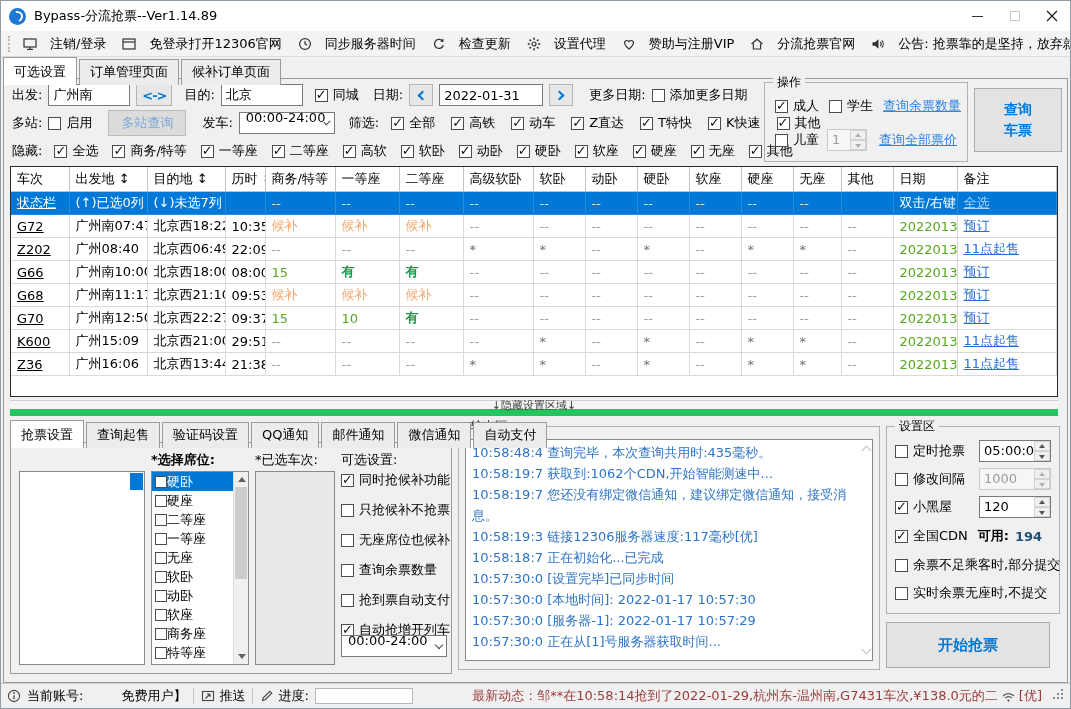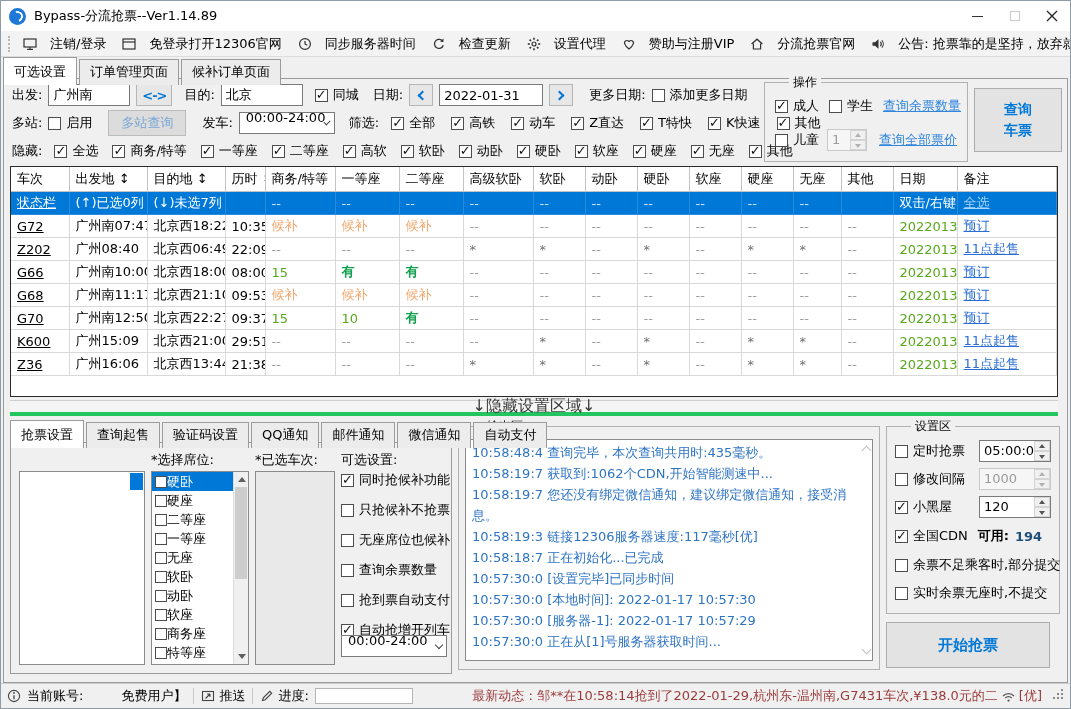--- a/index.html
+++ b/index.html
@@ -35,21 +35,21 @@
   .chl{width:7px;height:7px;border-left:2px solid #0078d7;border-bottom:2px solid #0078d7;transform:rotate(45deg);margin-left:3px;}
   .chr{width:7px;height:7px;border-left:2px solid #0078d7;border-bottom:2px solid #0078d7;transform:rotate(225deg);margin-right:3px;}
   .swapbtn{width:36px;height:22px;background:#e7e7e7;border:1px solid #b5b5b5;color:#0078d7;font-weight:bold;
     display:flex;align-items:center;justify-content:center;letter-spacing:-1px;}
   .btn-gray{background:#dcdcdc;border:1px solid #bcbcbc;color:#7aa7d6;padding:3px 12px;}
   .cb-wrap{display:inline-flex;align-items:center;gap:5px;white-space:nowrap;}
   .cb{display:inline-block;width:13px;height:13px;border:1px solid #4d4d4d;background:#fff;position:relative;flex:none;}
   .cb.checked::after{content:"✓";position:absolute;left:0px;top:-3px;font-size:13px;font-weight:bold;color:#101010;}
   .link{color:#3186dc;text-decoration:underline;}
   .gbox{position:absolute;border:1px solid #b1b1b1;}
-  .gbox>.legend{position:absolute;top:-9px;left:24px;background:#f0f0f0;padding:0 4px;font-size:12px;}
+  .gbox>.legend{position:absolute;top:-9px;left:8px;background:#f0f0f0;padding:0 4px;font-size:12px;}
   .bigbtn{position:absolute;background:#e3e3e3;border:1px solid #adadad;color:#0078d7;font-weight:bold;
     display:flex;flex-direction:column;align-items:center;justify-content:center;gap:3px;font-size:14px;}
   .spin{display:flex;border:1px solid #7a7a7a;background:#fff;width:72px;height:22px;}
   .spin-val{flex:1;padding:2px 0 0 4px;overflow:hidden;}
   .spin-btns{width:16px;display:flex;flex-direction:column;}
   .sp{flex:1;position:relative;background:#f0f0f0;border:1px solid #d4d4d4;}
   .sp.up::after{content:"";position:absolute;left:4px;top:2px;border-left:3px solid transparent;border-right:3px solid transparent;border-bottom:4px solid #555;}
   .sp.dn::after{content:"";position:absolute;left:4px;top:3px;border-left:3px solid transparent;border-right:3px solid transparent;border-top:4px solid #555;}
   .spin.disabled{background:#f6f6f6;border-color:#c9c9c9;}
   .spin.disabled .spin-val{color:#9b9b9b;}
@@ -67,22 +67,22 @@
   .sr-dim{color:#cfe6fa;}
   .sr-link{color:#a9d6ff;text-decoration:underline;}
   .train-no{text-decoration:underline;}
   .tlink{color:#2b6fd6;text-decoration:underline;}
   .v-dim{color:#9f9f9f;}
   .v-star{color:#6f6f6f;}
   .v-wait{color:#f2a56b;}
   .v-you{color:#12a04e;font-weight:bold;}
   .v-num{color:#58a81c;}
   
-  .divider{position:absolute;top:321px;left:6px;width:1048px;height:16px;background:#f5f5f5;border-top:1px solid #cfcfcf;border-bottom:4px solid #22c55e;
-    display:flex;align-items:center;justify-content:center;font-size:16px;color:#3b3b3b;}
+  .divider{position:absolute;top:321px;left:6px;width:1048px;height:16px;background:#f5f5f5;border-top:1px solid #cfcfcf;border-bottom:7px solid #22c55e;
+    display:flex;align-items:center;justify-content:center;font-size:11px;color:#3b3b3b;}
   
   .tabstrip2{position:absolute;top:341px;left:6px;display:flex;align-items:flex-end;z-index:2;}
   .panel2{position:absolute;top:363px;left:6px;width:442px;height:232px;border:1px solid #9b9b9b;background:#f0f0f0;}
   .plabel{position:absolute;top:8px;font-size:13px;}
   .listbox{position:absolute;top:28px;height:194px;background:#fff;border:1px solid #8a8a8a;overflow:hidden;}
   .lrow{height:19px;display:flex;align-items:center;padding-left:3px;}
   .lrow .cb{width:12px;height:12px;}
   .lrow.sel{background:#0078d7;color:#fff;}
   .bluemark{position:absolute;right:1px;top:1px;width:13px;height:17px;background:#0078d7;}
   .scroll{position:absolute;right:0;top:0;bottom:0;width:15px;background:#f0f0f0;border-left:1px solid #dcdcdc;}
@@ -603,21 +603,21 @@
         <div class="tab">查询起售</div>
         <div class="tab">验证码设置</div>
         <div class="tab">QQ通知</div>
         <div class="tab">邮件通知</div>
         <div class="tab">微信通知</div>
         <div class="tab">自动支付</div>
       </div>
 
     <div class="panel2">
       <span class="plabel" style="left:8px;margin-top:40px;">*选择乘客:</span>
-      <span class="plabel" style="left:140px;">*选择席位:</span>
+      <span class="plabel" style="left:140px;font-weight:bold;">*选择席位:</span>
       <span class="plabel" style="left:244px;">*已选车次:</span>
       <span class="plabel" style="left:330px;">可选设置:</span>
 
       <div class="listbox" style="left:8px;width:126px;">
         <span class="bluemark"></span>
       </div>
 
       <div class="listbox" style="left:140px;width:98px;">
         <div style="margin-right:15px;">
             <div class="lrow sel">

